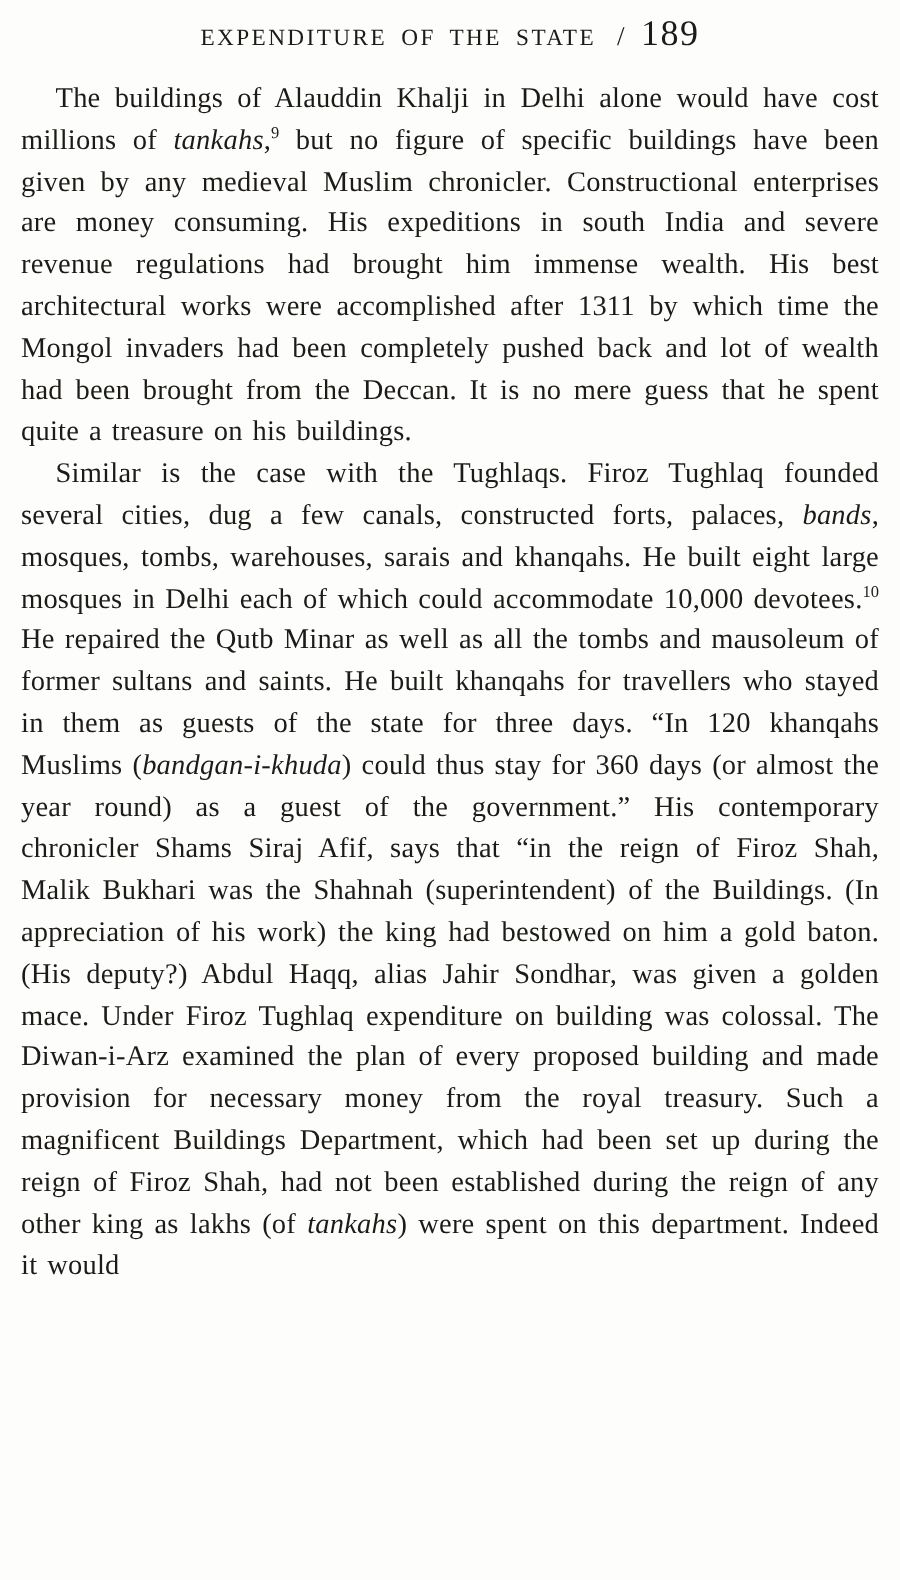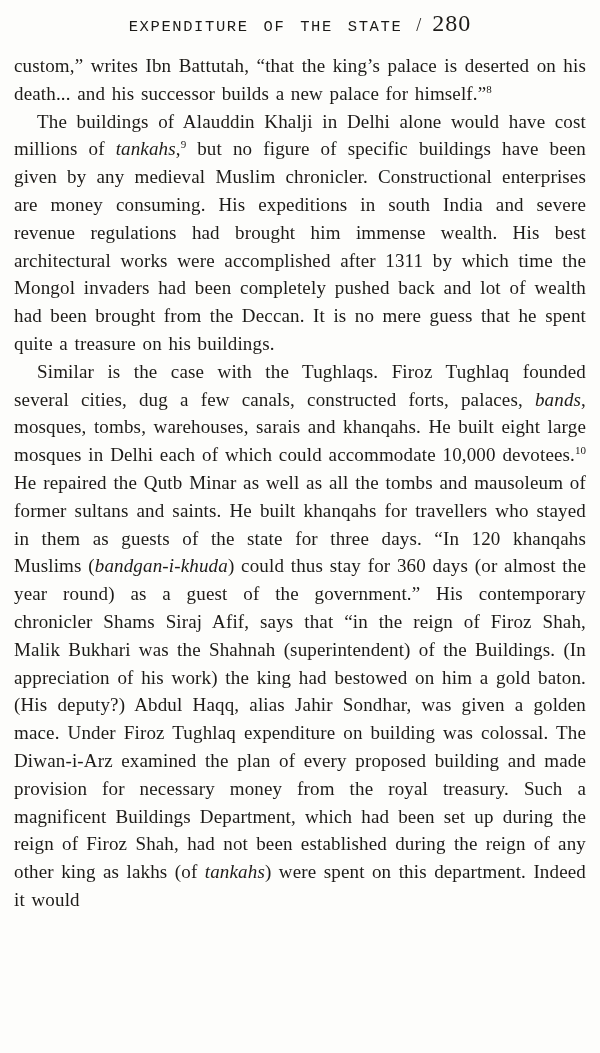--- a/index.html
+++ b/index.html
@@ -23,21 +23,20 @@
   .running-header {
     text-align: center;
     white-space: nowrap;
     margin-top: 2px;
   }
   .running-head-title {
     font-size: 15.5px;
     letter-spacing: 1.6px;
     word-spacing: 4px;
     font-weight: 400;
-    font-family: Liberation Mono, monospace;
   }
   .running-head-sep {
     font-size: 18px;
     margin: 0 11px 0 14px;
   }
   .running-page-number {
     font-size: 24px;
     letter-spacing: 1px;
   }
   .body-text {
@@ -61,20 +60,19 @@
     letter-spacing: 0;
   }
   p.para i {
   }
 </style>
 </head>
 <body>
 
 <div class="page">
   <div class="running-header">
-    <span class="running-head-title">EXPENDITURE OF THE STATE</span><span class="running-head-sep">/</span><span class="running-page-number">280</span>
+    <span class="running-head-title">EXPENDITURE OF THE STATE</span><span class="running-head-sep">/</span><span class="running-page-number">189</span>
   </div>
   <div class="body-text">
-      <p class="para"><span>custom,” writes Ibn Battutah, “that the king’s palace is deserted on his death... and his successor builds a new palace for himself.”</span><sup>8</sup></p>
       <p class="para indent"><span>The buildings of Alauddin Khalji in Delhi alone would have cost millions of </span><i>tankahs</i><span>,</span><sup>9</sup><span> but no figure of specific buildings have been given by any medieval Muslim chronicler. Constructional enterprises are money consuming. His expeditions in south India and severe revenue regulations had brought him immense wealth. His best architectural works were accomplished after 1311 by which time the Mongol invaders had been completely pushed back and lot of wealth had been brought from the Deccan. It is no mere guess that he spent quite a treasure on his buildings.</span></p>
       <p class="para indent"><span>Similar is the case with the Tughlaqs. Firoz Tughlaq founded several cities, dug a few canals, constructed forts, palaces, </span><i>bands</i><span>, mosques, tombs, warehouses, sarais and khanqahs. He built eight large mosques in Delhi each of which could accommodate 10,000 devotees.</span><sup>10</sup><span> He repaired the Qutb Minar as well as all the tombs and mausoleum of former sultans and saints. He built khanqahs for travellers who stayed in them as guests of the state for three days. “In 120 khanqahs Muslims (</span><i>bandgan-i-khuda</i><span>) could thus stay for 360 days (or almost the year round) as a guest of the government.” His contemporary chronicler Shams Siraj Afif, says that “in the reign of Firoz Shah, Malik Bukhari was the Shahnah (superintendent) of the Buildings. (In appreciation of his work) the king had bestowed on him a gold baton. (His deputy?) Abdul Haqq, alias Jahir Sondhar, was given a golden mace. Under Firoz Tughlaq expenditure on building was colossal. The Diwan-i-Arz examined the plan of every proposed building and made provision for necessary money from the royal treasury. Such a magnificent Buildings Department, which had been set up during the reign of Firoz Shah, had not been established during the reign of any other king as lakhs (of </span><i>tankahs</i><span>) were spent on this department. Indeed it would</span></p>
     </div>
 </div>
 
 </body></html>

